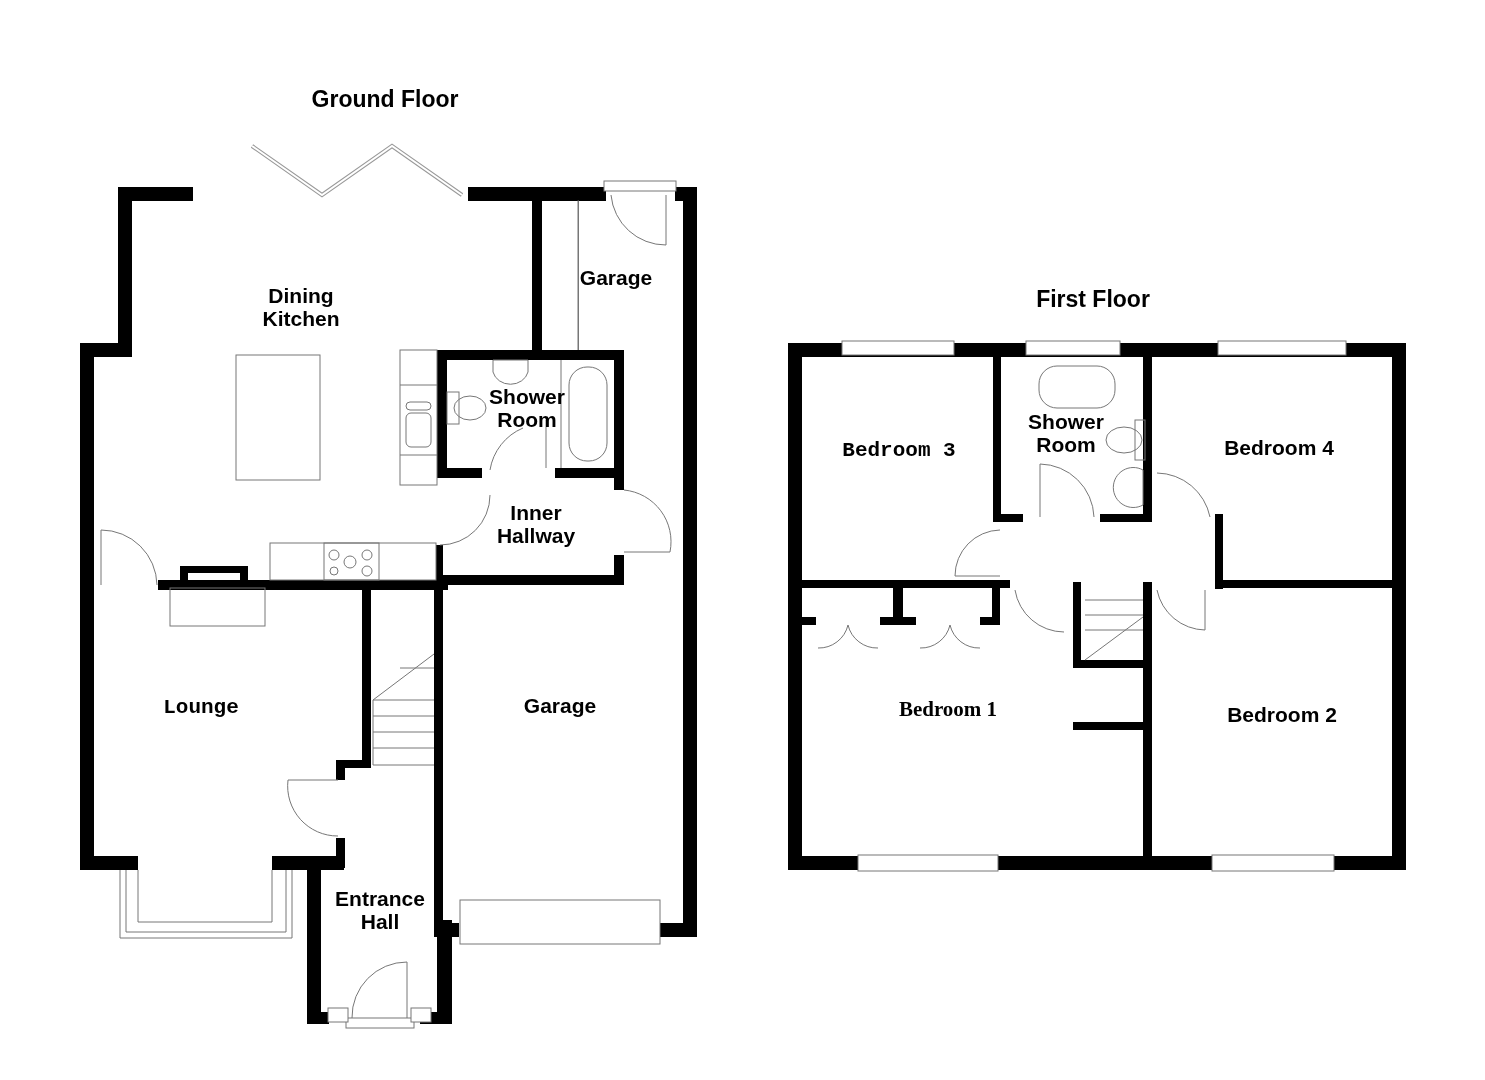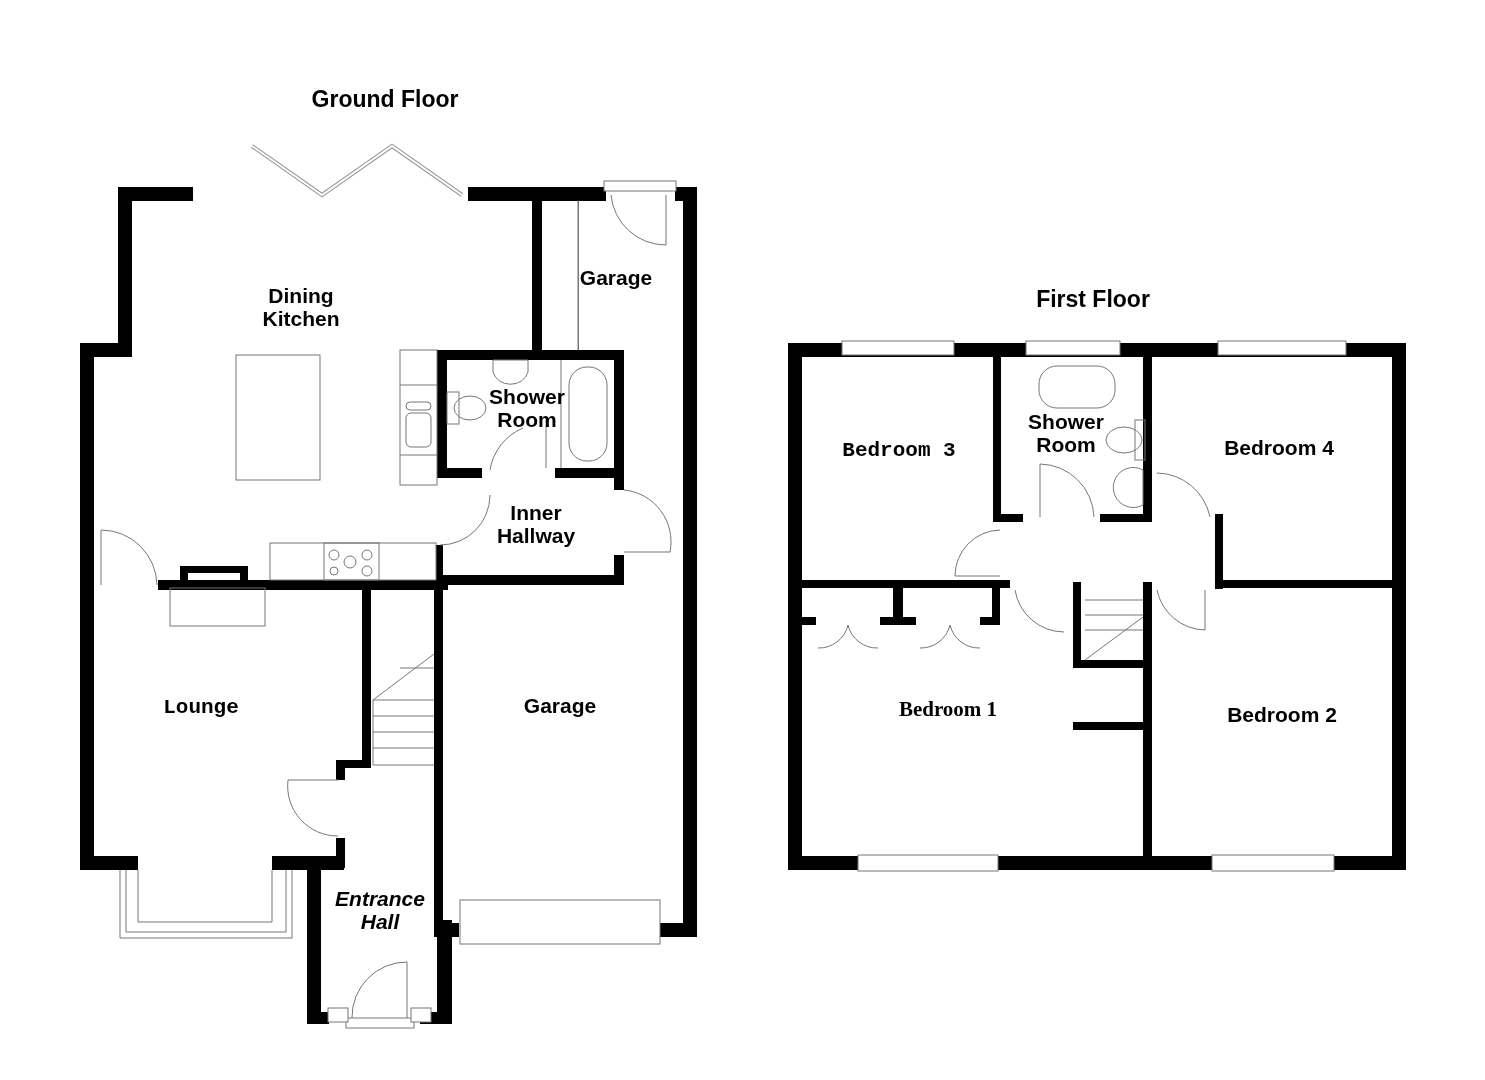--- a/index.html
+++ b/index.html
@@ -180,21 +180,21 @@
 
 <div class="lbl" style="left:301px; top:284px;">Dining
 Kitchen</div>
 <div class="lbl" style="left:616px; top:266px;">Garage</div>
 <div class="lbl" style="left:527px; top:385px;">Shower
 Room</div>
 <div class="lbl" style="left:528px; top:501px;margin-left:8px;">Inner
 Hallway</div>
 <div class="lbl" style="left:201px; top:696px;font-family:Liberation Mono, monospace;">Lounge</div>
 <div class="lbl" style="left:560px; top:694px;">Garage</div>
-<div class="lbl" style="left:380px; top:887px;font-style:italic;">Entrance
+<div class="lbl" style="left:380px; top:887px;">Entrance
 Hall</div>
 
 <div class="lbl" style="left:899px; top:439px;font-family:Liberation Mono, monospace;">Bedroom 3</div>
 <div class="lbl" style="left:1066px; top:410px;">Shower
 Room</div>
 <div class="lbl" style="left:1279px; top:436px;">Bedroom 4</div>
 <div class="lbl" style="left:948px; top:698px;font-family:Liberation Serif, serif;">Bedroom 1</div>
 <div class="lbl" style="left:1270px; top:703px;margin-left:12px;">Bedroom 2</div>
 
 </body></html>

